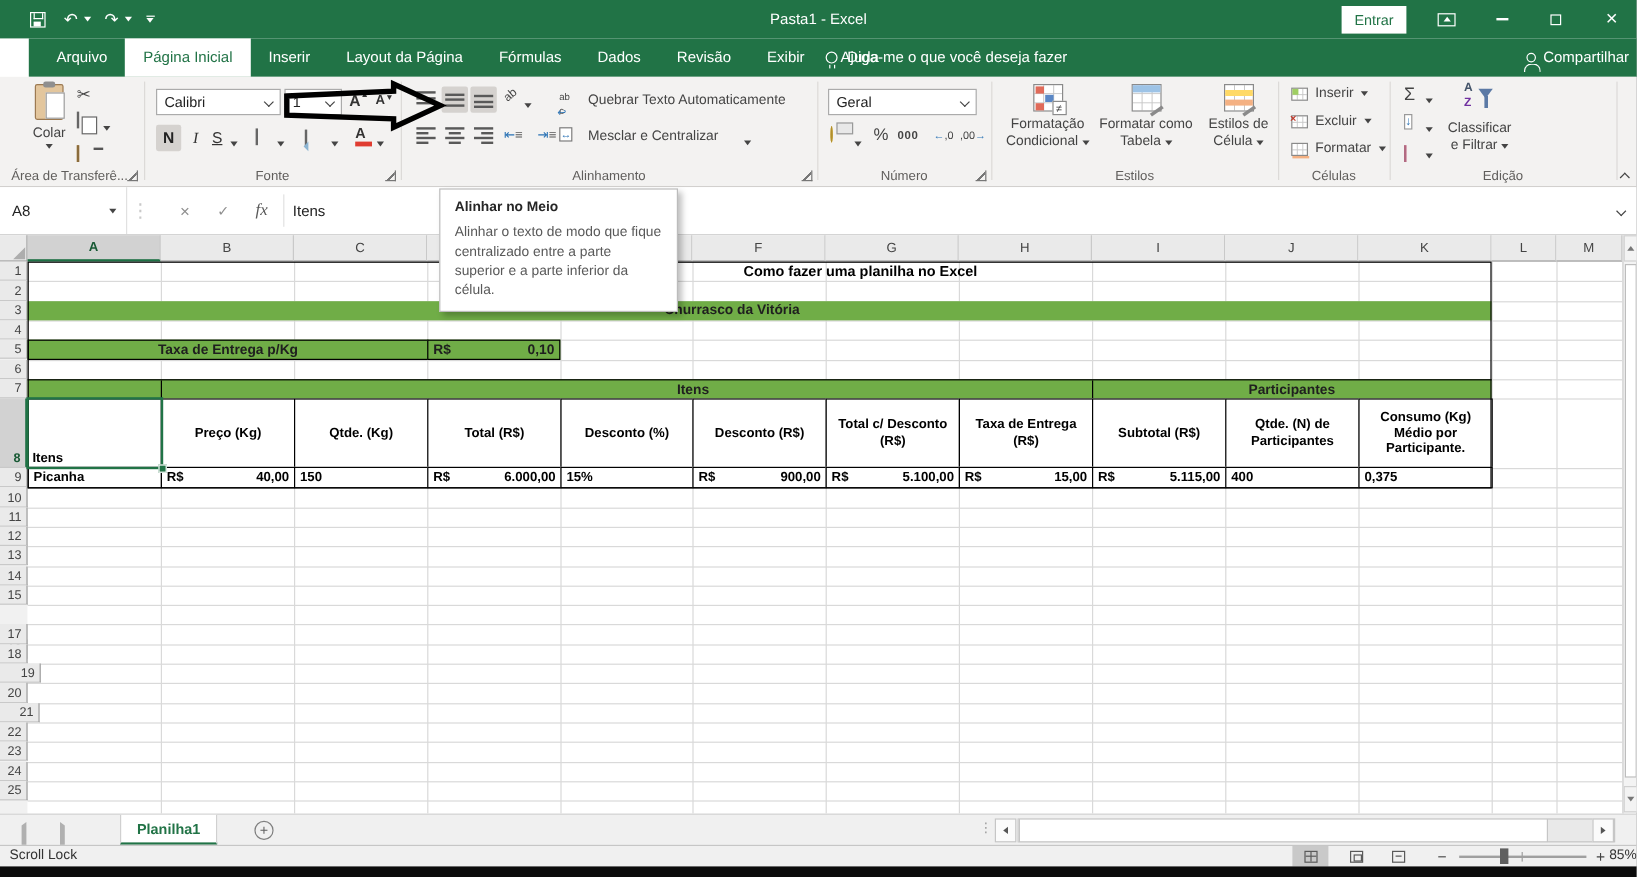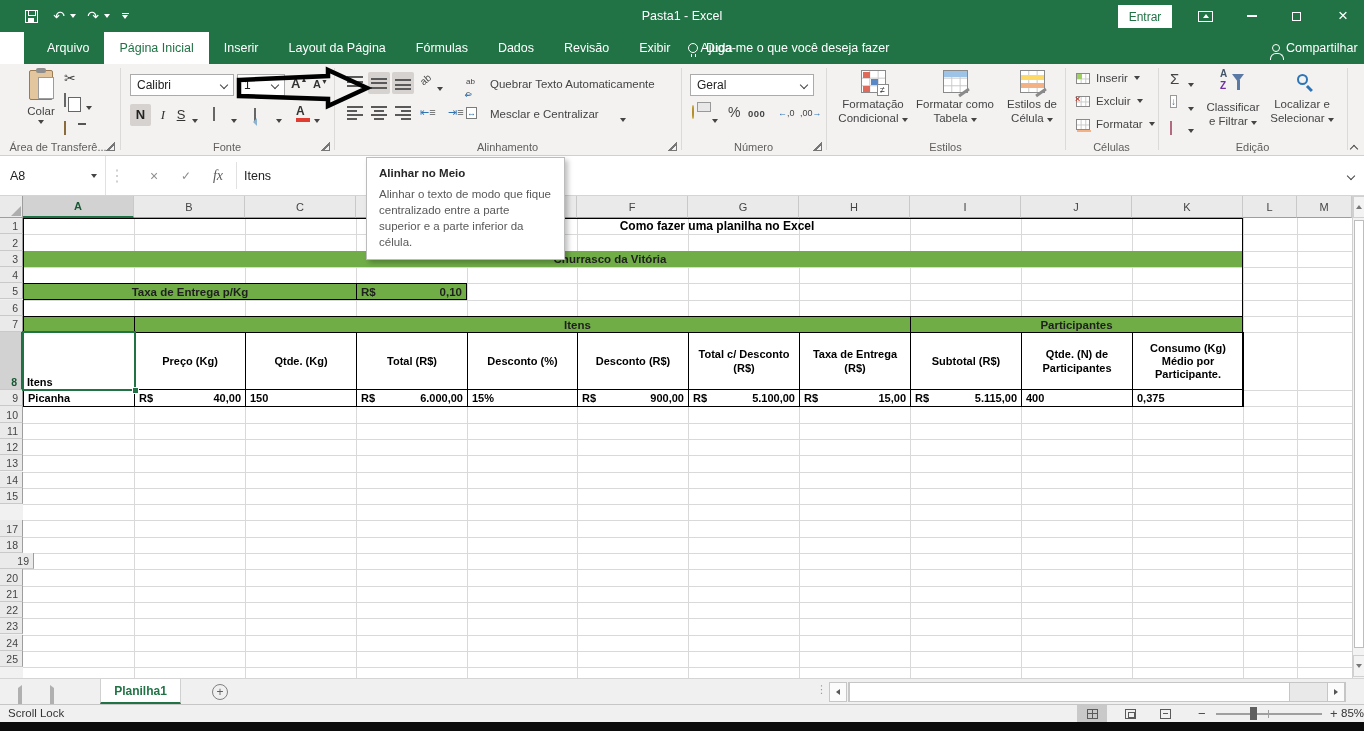--- a/index.html
+++ b/index.html
@@ -347,24 +347,20 @@
     <div class="abs" style="left:1170px;top:58px;"><span class="eraser"></span></div>
     <div class="abs" style="left:1188px;top:59px;"><span class="tri"></span></div>
     <div class="bigbtn" style="left:1202px;top:4px;width:62px;">
       <span class="azico">
           <span class="a">A</span>
           <span class="z">Z</span>
           <span class="fun"></span>
         </span>
       <span class="biglabel"><span>Classificar e Filtrar</span> <span class="tri"></span></span>
     </div>
-    <div class="bigbtn" style="left:1266px;top:4px;width:72px;">
-      <span class="magico" style="margin:6px 0 8px 0;"></span>
-      <span class="biglabel"><span>Localizar e Selecionar</span> <span class="tri"></span></span>
-    </div>
     <div class="glabel" style="left:1158px;width:189px;">Edição</div>
     <div class="abs" style="left:1351px;top:78px;"><span class="chev" style="transform:rotate(-135deg);"></span></div>
 
     <svg style="position:absolute;left:236px;top:4px;z-index:65;overflow:visible;" width="134" height="40" viewBox="0 0 134 40">
       <polygon points="3,12 92,8 92,2 131,20 92,38 92,31 3,28" fill="none" stroke="#000" stroke-width="4.5"></polygon>
     </svg>
   </div>
 
   <div id="formulabar">
     <div id="namebox">
@@ -462,21 +458,21 @@
       <div class="rowhdr" style="left: 0px; top: 422.6px; width: 23px; height: 16.3px;">11</div>
       <div class="rowhdr" style="left: 0px; top: 438.9px; width: 23px; height: 16.3px;">12</div>
       <div class="rowhdr" style="left: 0px; top: 455.2px; width: 23px; height: 16.3px;">13</div>
       <div class="rowhdr" style="left: 0px; top: 471.5px; width: 23px; height: 16.3px;">14</div>
       <div class="rowhdr" style="left: 0px; top: 487.8px; width: 23px; height: 16.3px;">15</div>
       <div class="rowhdr" style="left: 0px; top: 504.1px; width: 23px; height: 16.3px; margin-top: 29px;">16</div>
       <div class="rowhdr" style="left: 0px; top: 520.4px; width: 23px; height: 16.3px;">17</div>
       <div class="rowhdr" style="left: 0px; top: 536.7px; width: 23px; height: 16.3px;">18</div>
       <div class="rowhdr" style="left: 0px; top: 553px; width: 34px; height: 16.3px;">19</div>
       <div class="rowhdr" style="left: 0px; top: 569.3px; width: 23px; height: 16.3px;">20</div>
-      <div class="rowhdr" style="left: 0px; top: 585.6px; width: 23px; height: 16.3px;">21</div>
+      <div class="rowhdr" style="left: 0px; top: 585.6px; width: 33px; height: 16.3px;">21</div>
       <div class="rowhdr" style="left: 0px; top: 601.9px; width: 23px; height: 16.3px;">22</div>
       <div class="rowhdr" style="left: 0px; top: 618.2px; width: 23px; height: 16.3px;">23</div>
       <div class="rowhdr" style="left: 0px; top: 634.5px; width: 23px; height: 16.3px;">24</div>
       <div class="rowhdr" style="left: 0px; top: 650.8px; width: 23px; height: 16.3px;">25</div>
     </div>
 
   <div id="overlays">
     <div class="abs" style="left:467px;top:219px;width:500px;height:15px;text-align:center;font-weight:bold;font-size:12px;color:#000;">Como fazer uma planilha no Excel</div>
     <div class="grow" style="left:23px;top:250.6px;width:1220px;height:16.3px;padding-right:46px;">Churrasco da Vitória</div>
     <div class="grow" style="left:23px;top:283.2px;width:334px;height:17px;border:1px solid #000;">Taxa de Entrega p/Kg</div>

